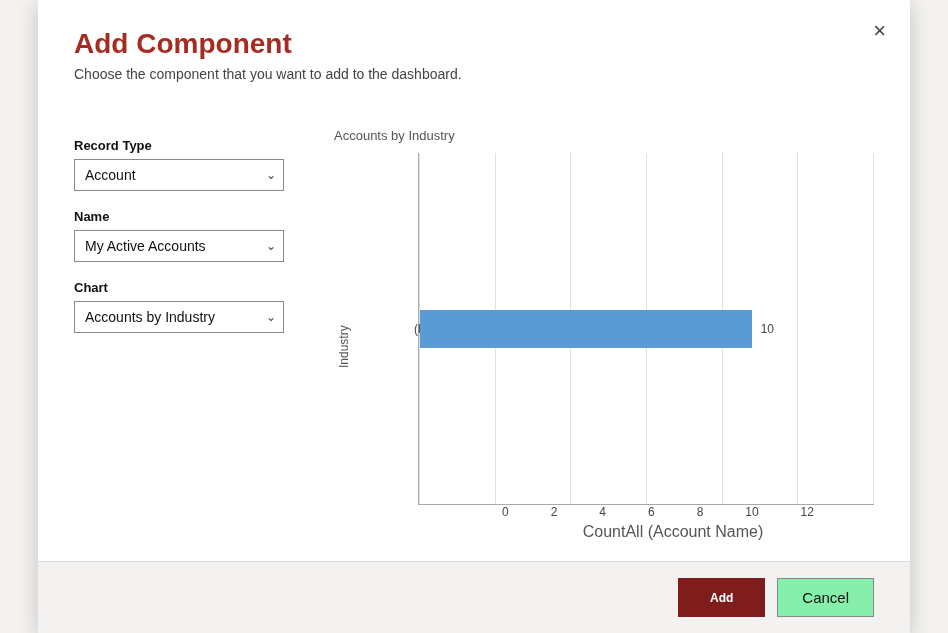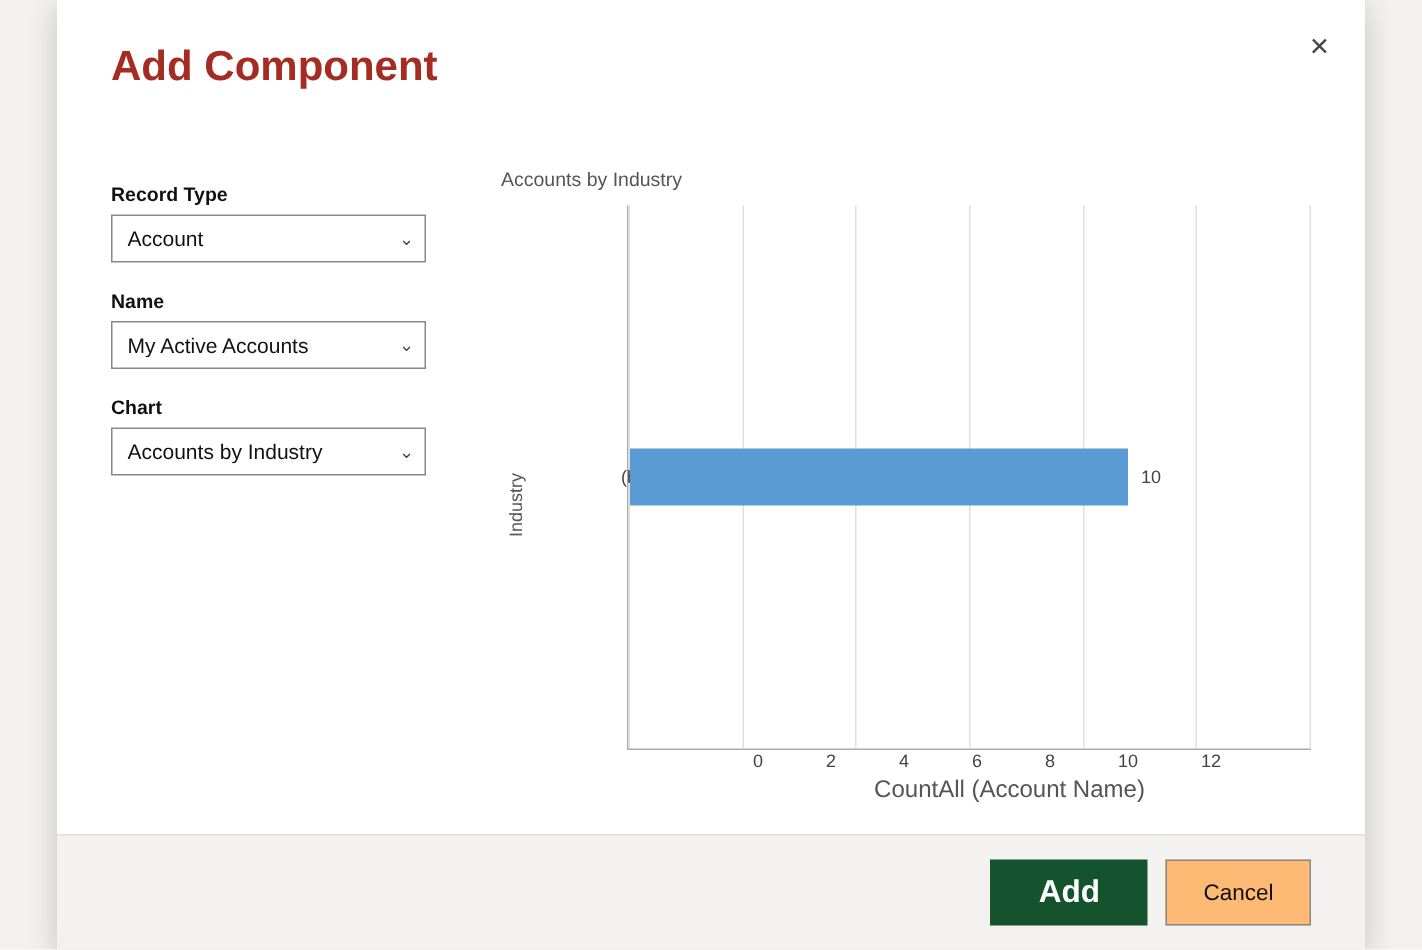--- a/index.html
+++ b/index.html
@@ -213,30 +213,30 @@
     }
     .dialog-footer {
       padding: 16px 36px;
       background: #f3f2f1;
       display: flex;
       justify-content: flex-end;
       gap: 12px;
       border-top: 1px solid #ddd;
     }
     .btn-add {
-      background: #14532d;
+      background: #7f1d1d;
       color: #fff;
       border: none;
       padding: 10px 32px;
-      font-size: 21px;
+      font-size: 12px;
       font-weight: 600;
       cursor: pointer;
     }
     .btn-cancel {
-      background: #fdba74;
+      background: #86efac;
       color: #111;
       border: 1px solid #888;
       padding: 10px 24px;
       font-size: 15px;
       cursor: pointer;
     }
     .bottom-labels {
       display: flex;
       padding-left: 0;
     }
@@ -248,20 +248,21 @@
       flex: 1;
       padding-right: 30px;
     }
   </style>
 </head>
 <body>
 
 <div class="dialog">
   <div class="dialog-header">
     <h1 class="dialog-title">Add Component</h1>
+    <p class="dialog-subtitle">Choose the component that you want to add to the dashboard.</p>
     <button class="close-btn">×</button>
   </div>
 
   <div class="dialog-body">
     <div class="left-panel">
       <div class="field-group">
         <label class="field-label">Record Type</label>
         <div class="select-wrapper">
           <select>
             <option>Account</option>

